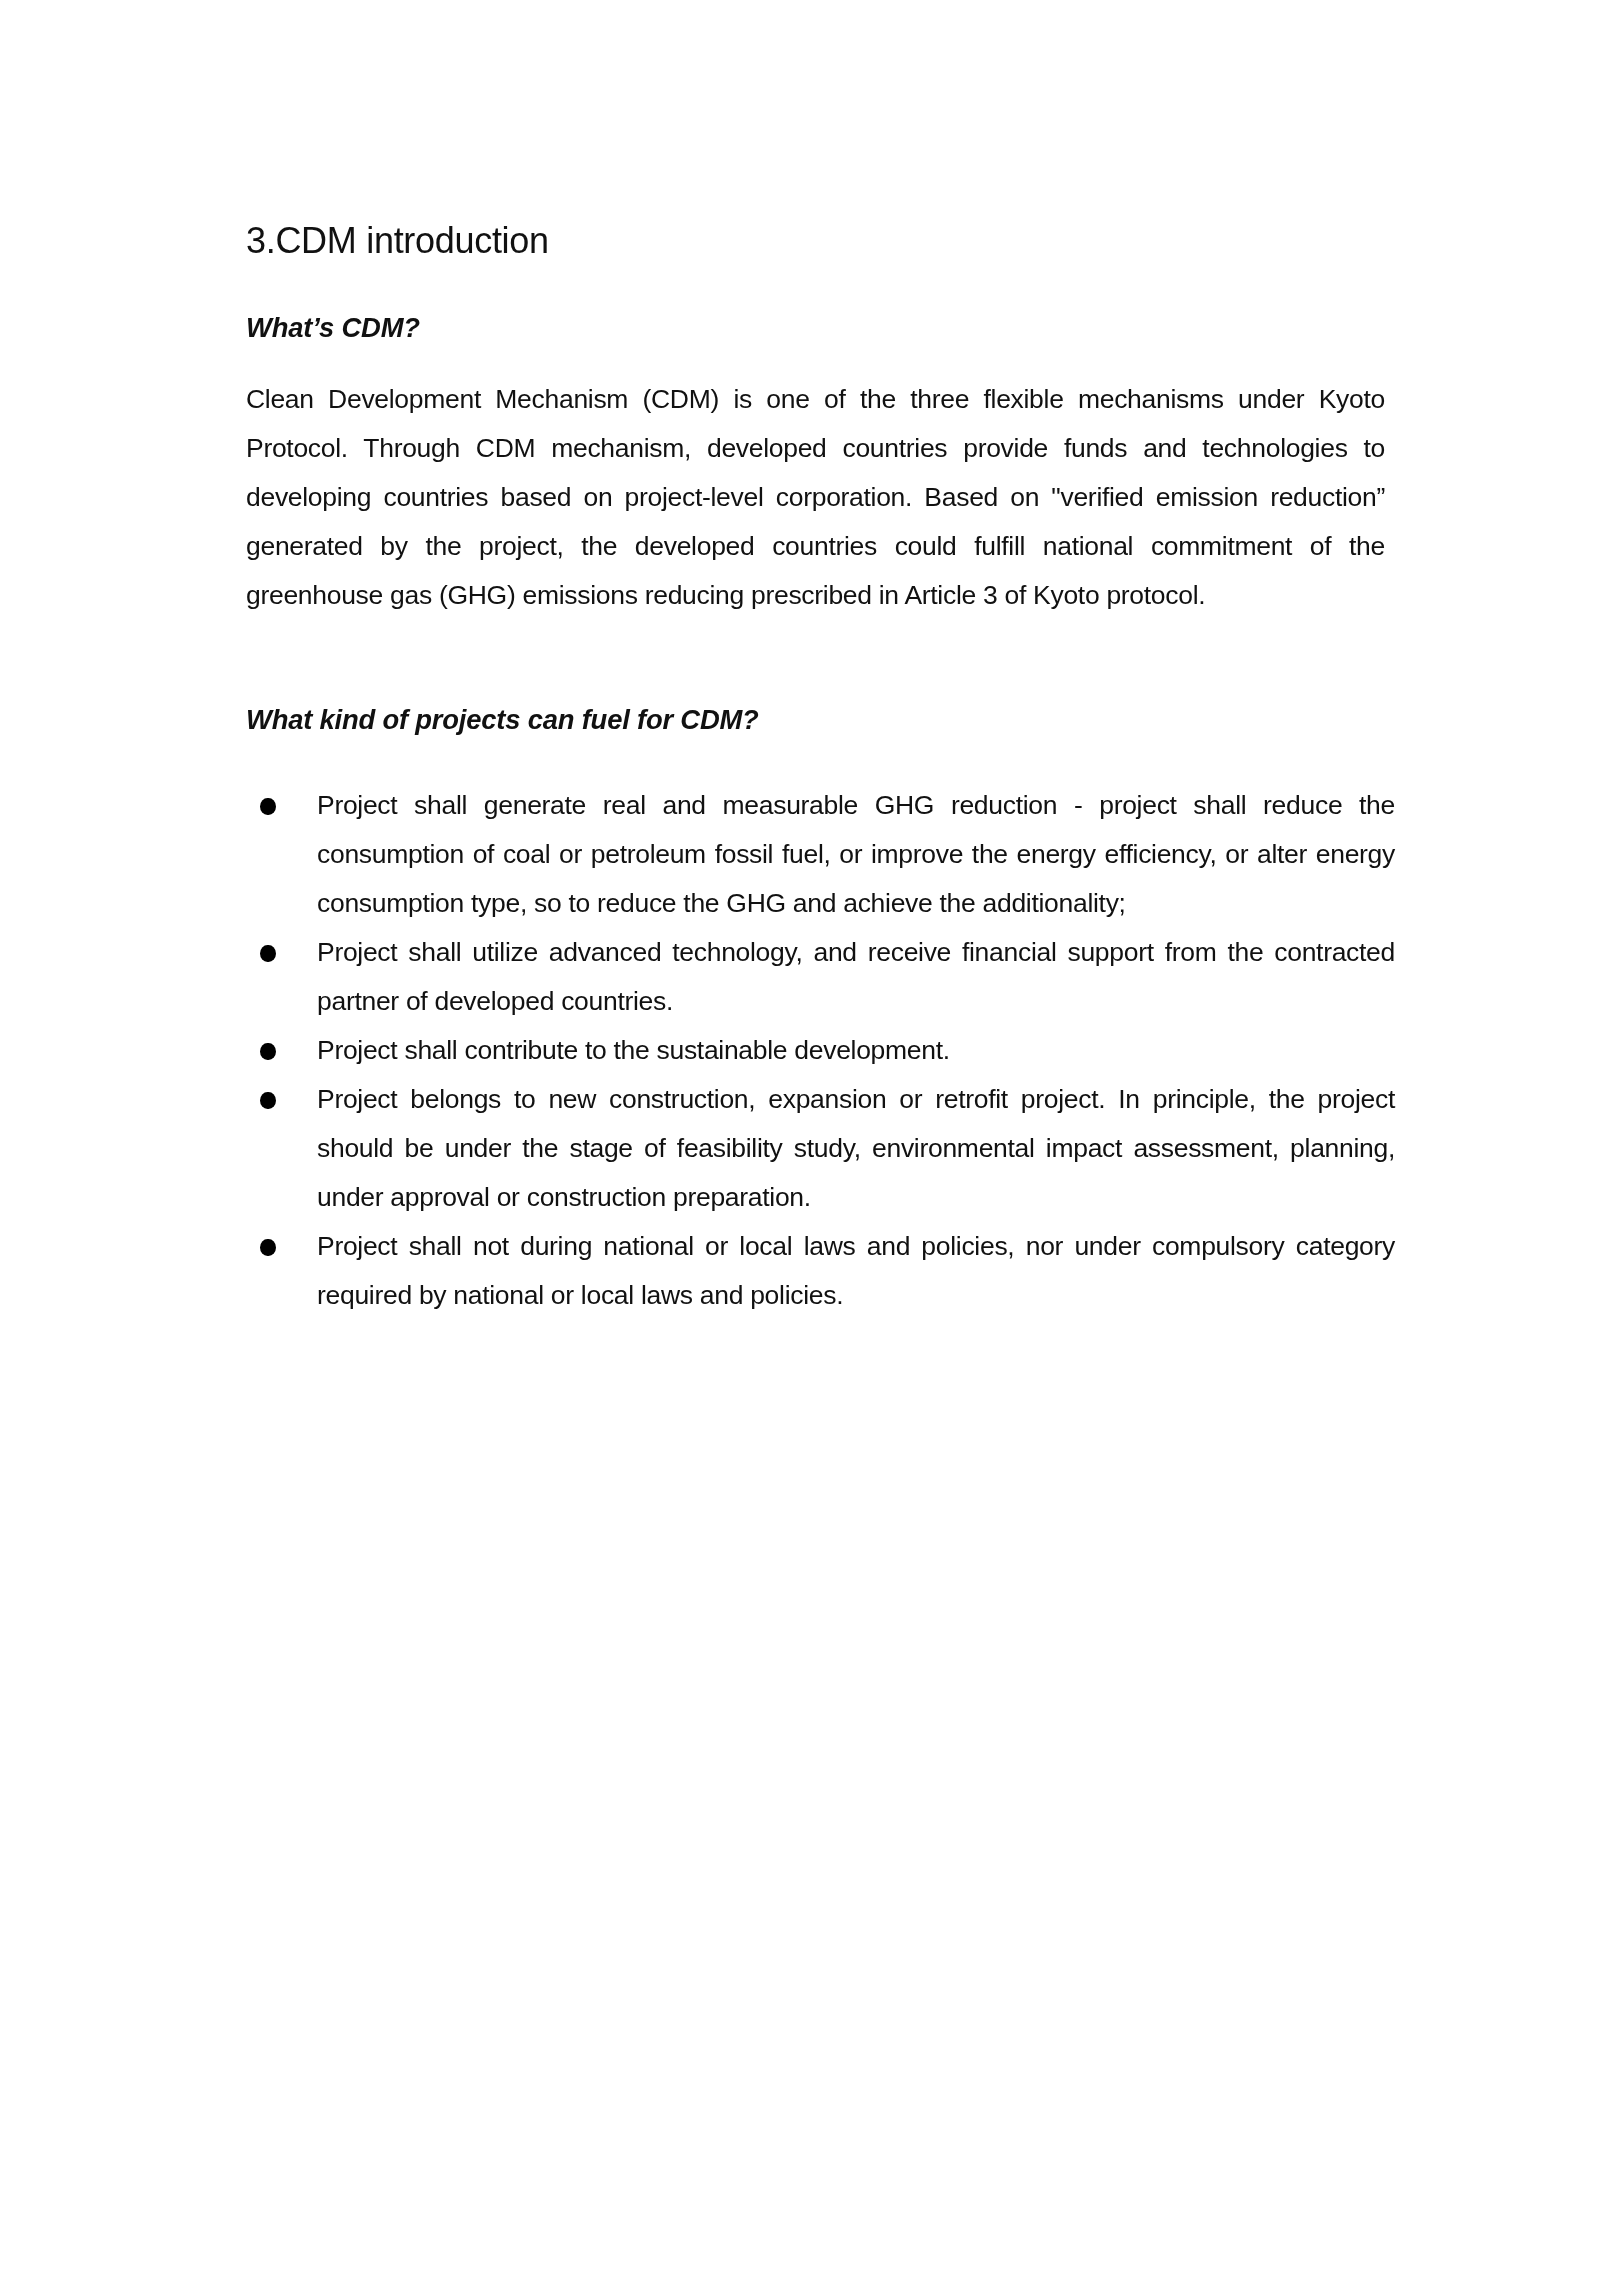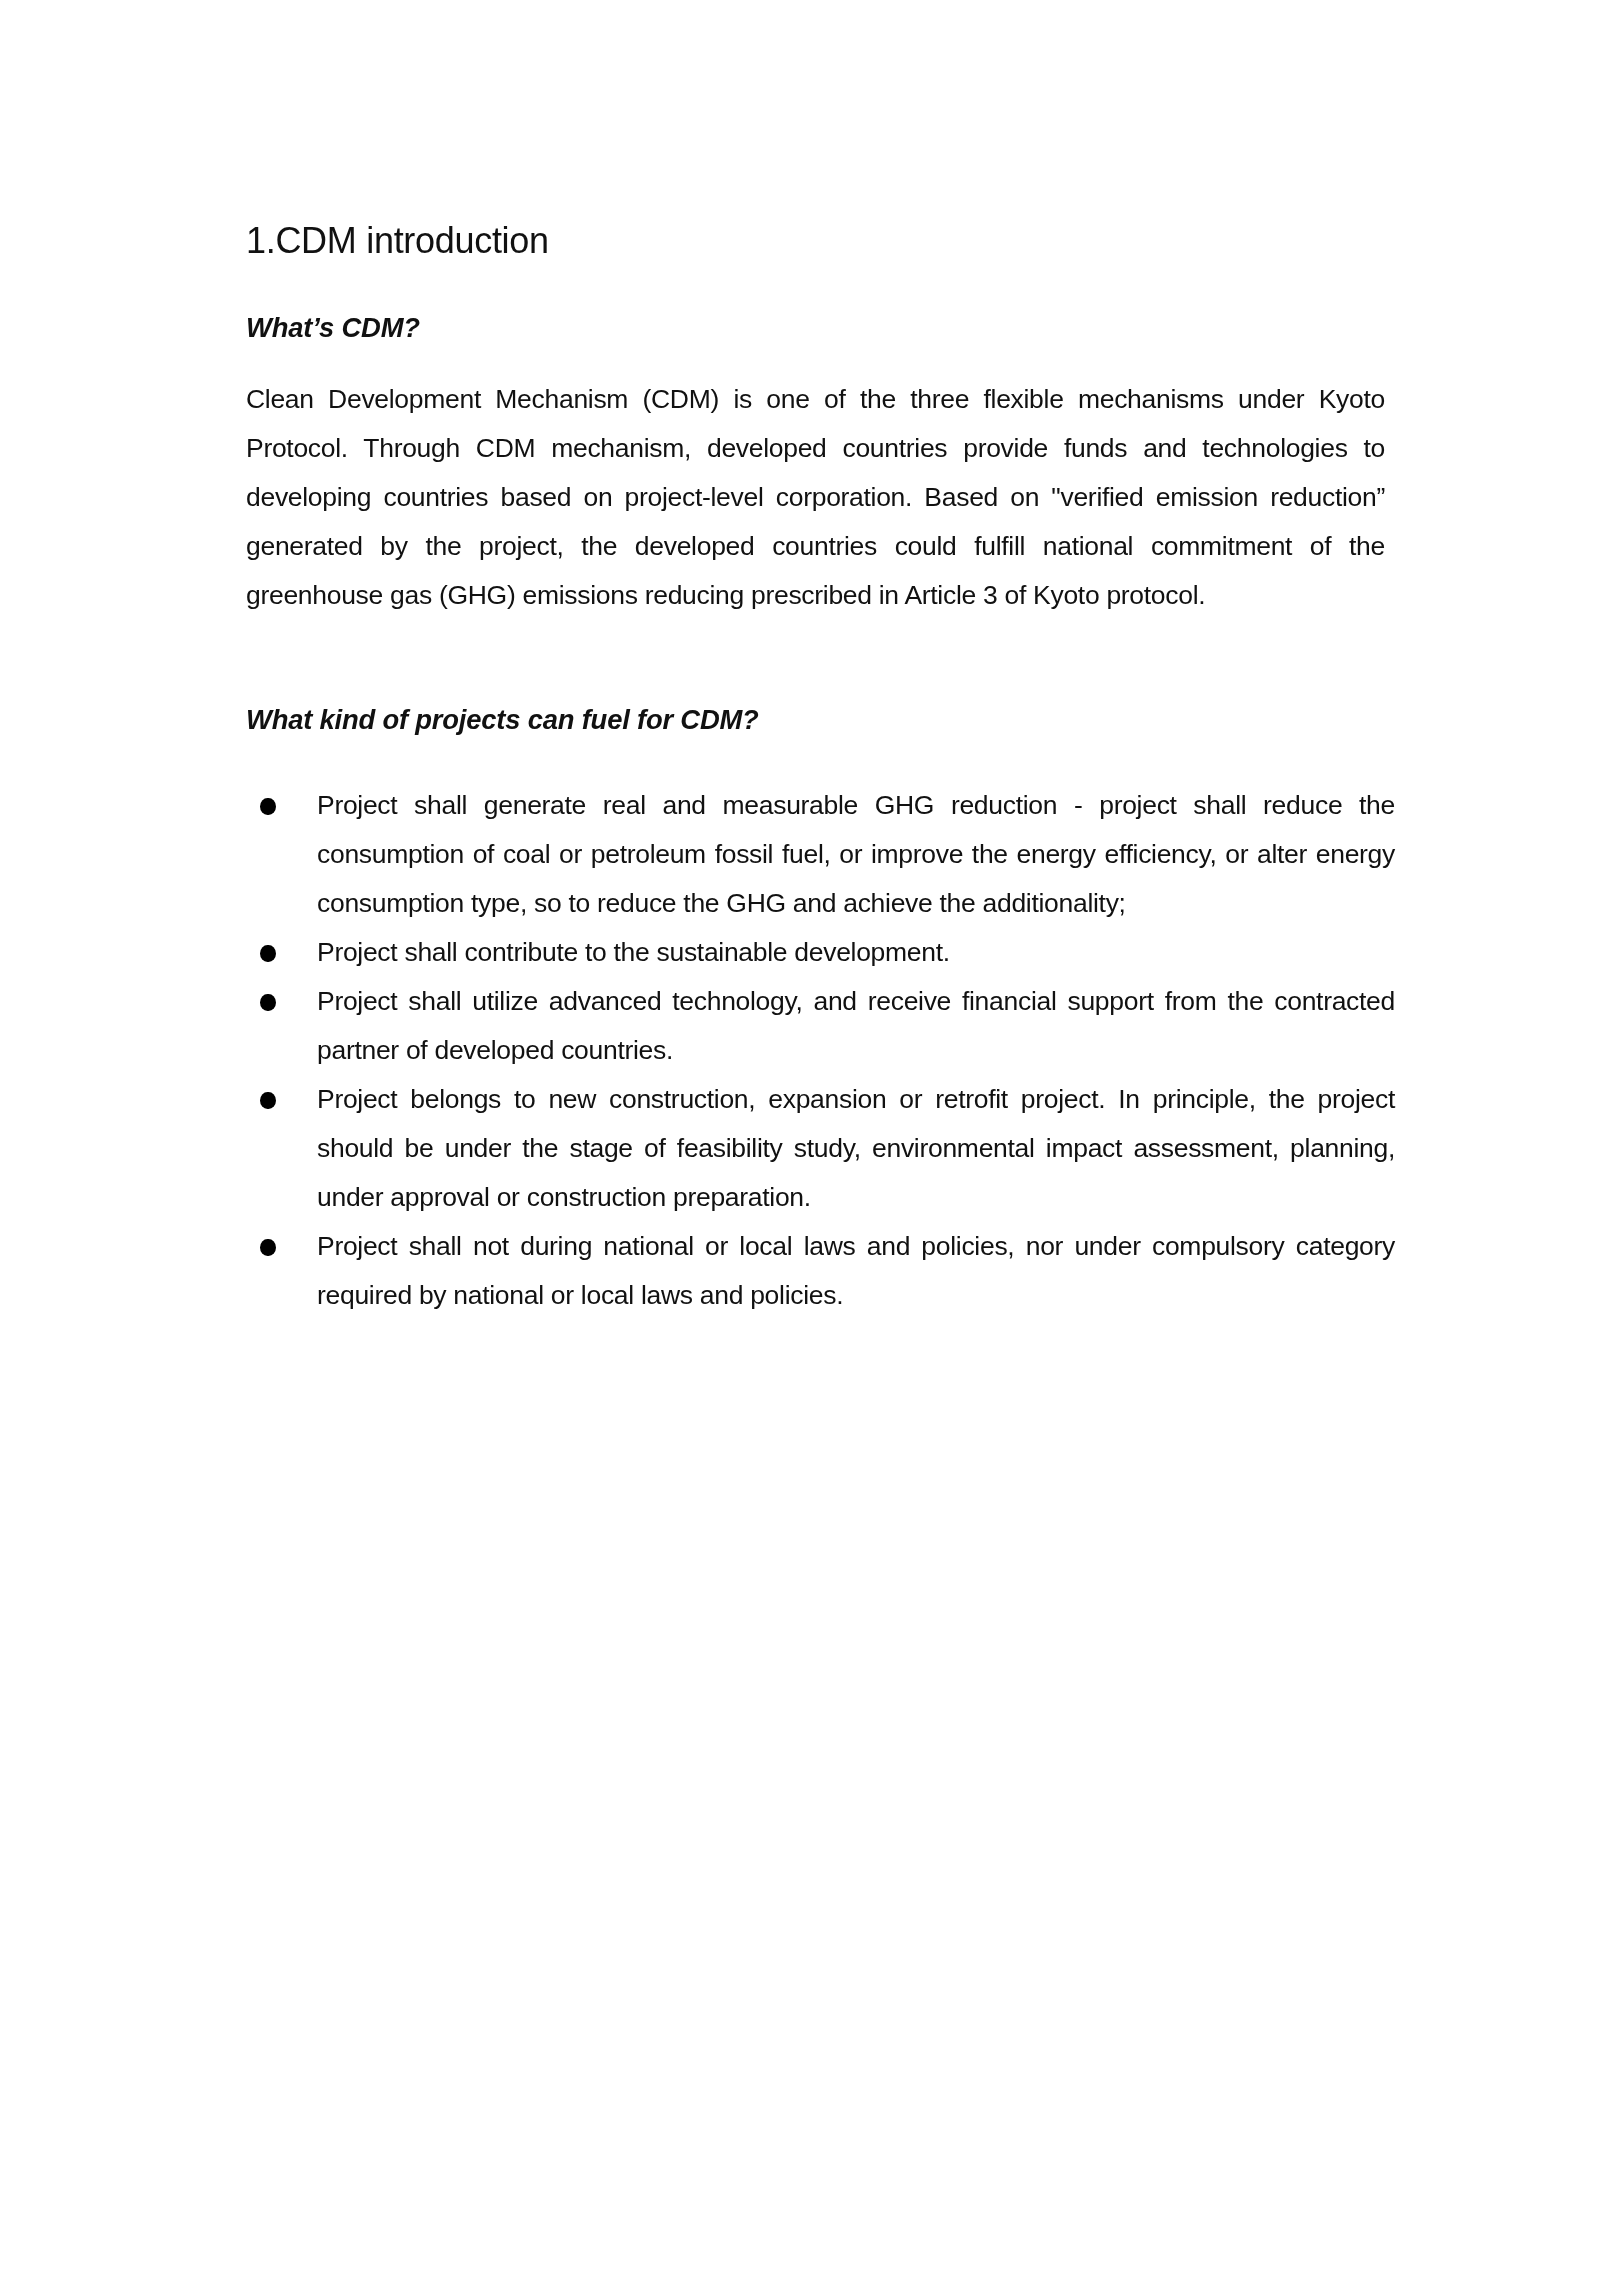--- a/index.html
+++ b/index.html
@@ -80,39 +80,39 @@
       width: 15.7px;
       height: 17.6px;
       border-radius: 50%;
       background: #000000;
     }
   </style>
 </head>
 <body>
 
 <div class="page">
-  <h1 class="title">1.CDM introduction</h1>
+  <h1 class="title">3.CDM introduction</h1>
 
   <h2 class="h2 first">What’s CDM?</h2>
   <p class="para">Clean Development Mechanism (CDM) is one of the three flexible mechanisms under Kyoto Protocol. Through CDM mechanism, developed countries provide funds and technologies to developing countries based on project-level corporation. Based on "verified emission reduction” generated by the project, the developed countries could fulfill national commitment of the greenhouse gas (GHG) emissions reducing prescribed in Article 3 of Kyoto protocol.</p>
 
   <h2 class="h2 second">What kind of projects can fuel for CDM?</h2>
 
   <ul class="bullets">
     <li class="bullet-item">
       <span class="bullet-dot"></span>
       <span>Project shall generate real and measurable GHG reduction - project shall reduce the consumption of coal or petroleum fossil fuel, or improve the energy efficiency, or alter energy consumption type, so to reduce the GHG and achieve the additionality;</span>
     </li>
     <li class="bullet-item">
       <span class="bullet-dot"></span>
-      <span>Project shall contribute to the sustainable development.</span>
+      <span>Project shall utilize advanced technology, and receive financial support from the contracted partner of developed countries.</span>
     </li>
     <li class="bullet-item">
       <span class="bullet-dot"></span>
-      <span>Project shall utilize advanced technology, and receive financial support from the contracted partner of developed countries.</span>
+      <span>Project shall contribute to the sustainable development.</span>
     </li>
     <li class="bullet-item">
       <span class="bullet-dot"></span>
       <span>Project belongs to new construction, expansion or retrofit project. In principle, the project should be under the stage of feasibility study, environmental impact assessment, planning, under approval or construction preparation.</span>
     </li>
     <li class="bullet-item">
       <span class="bullet-dot"></span>
       <span>Project shall not during national or local laws and policies, nor under compulsory category required by national or local laws and policies.</span>
     </li>
   </ul>

